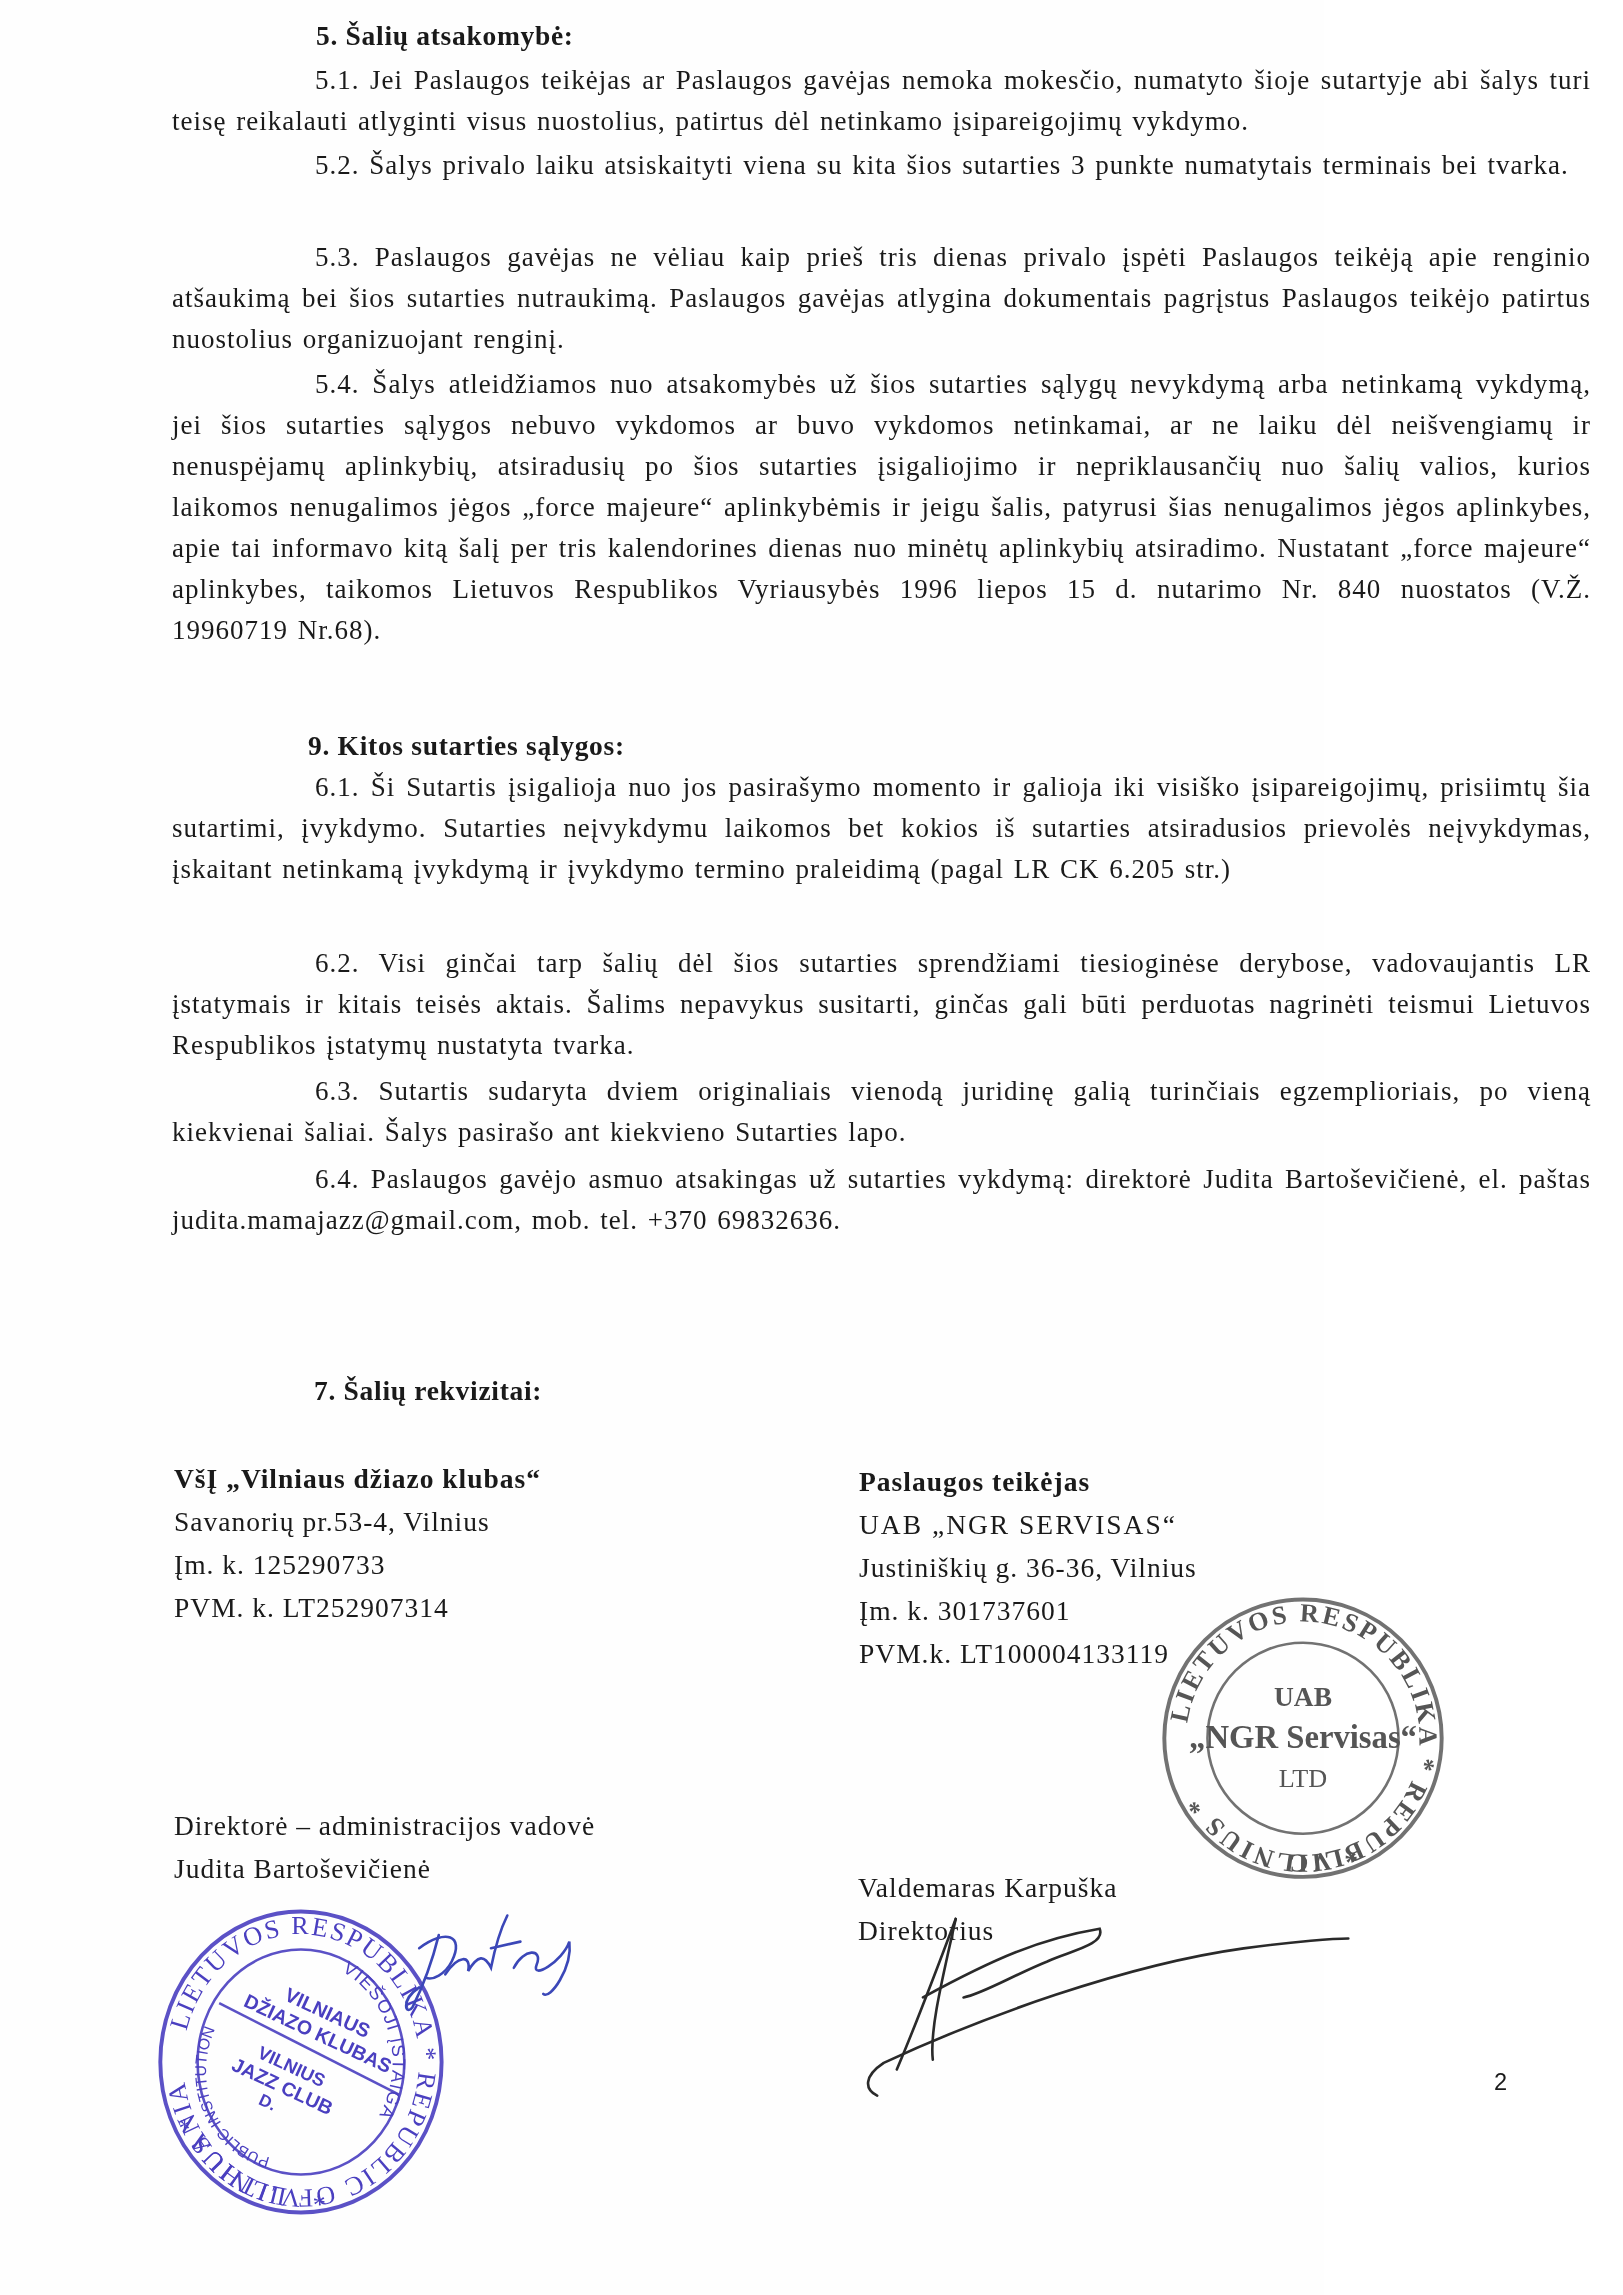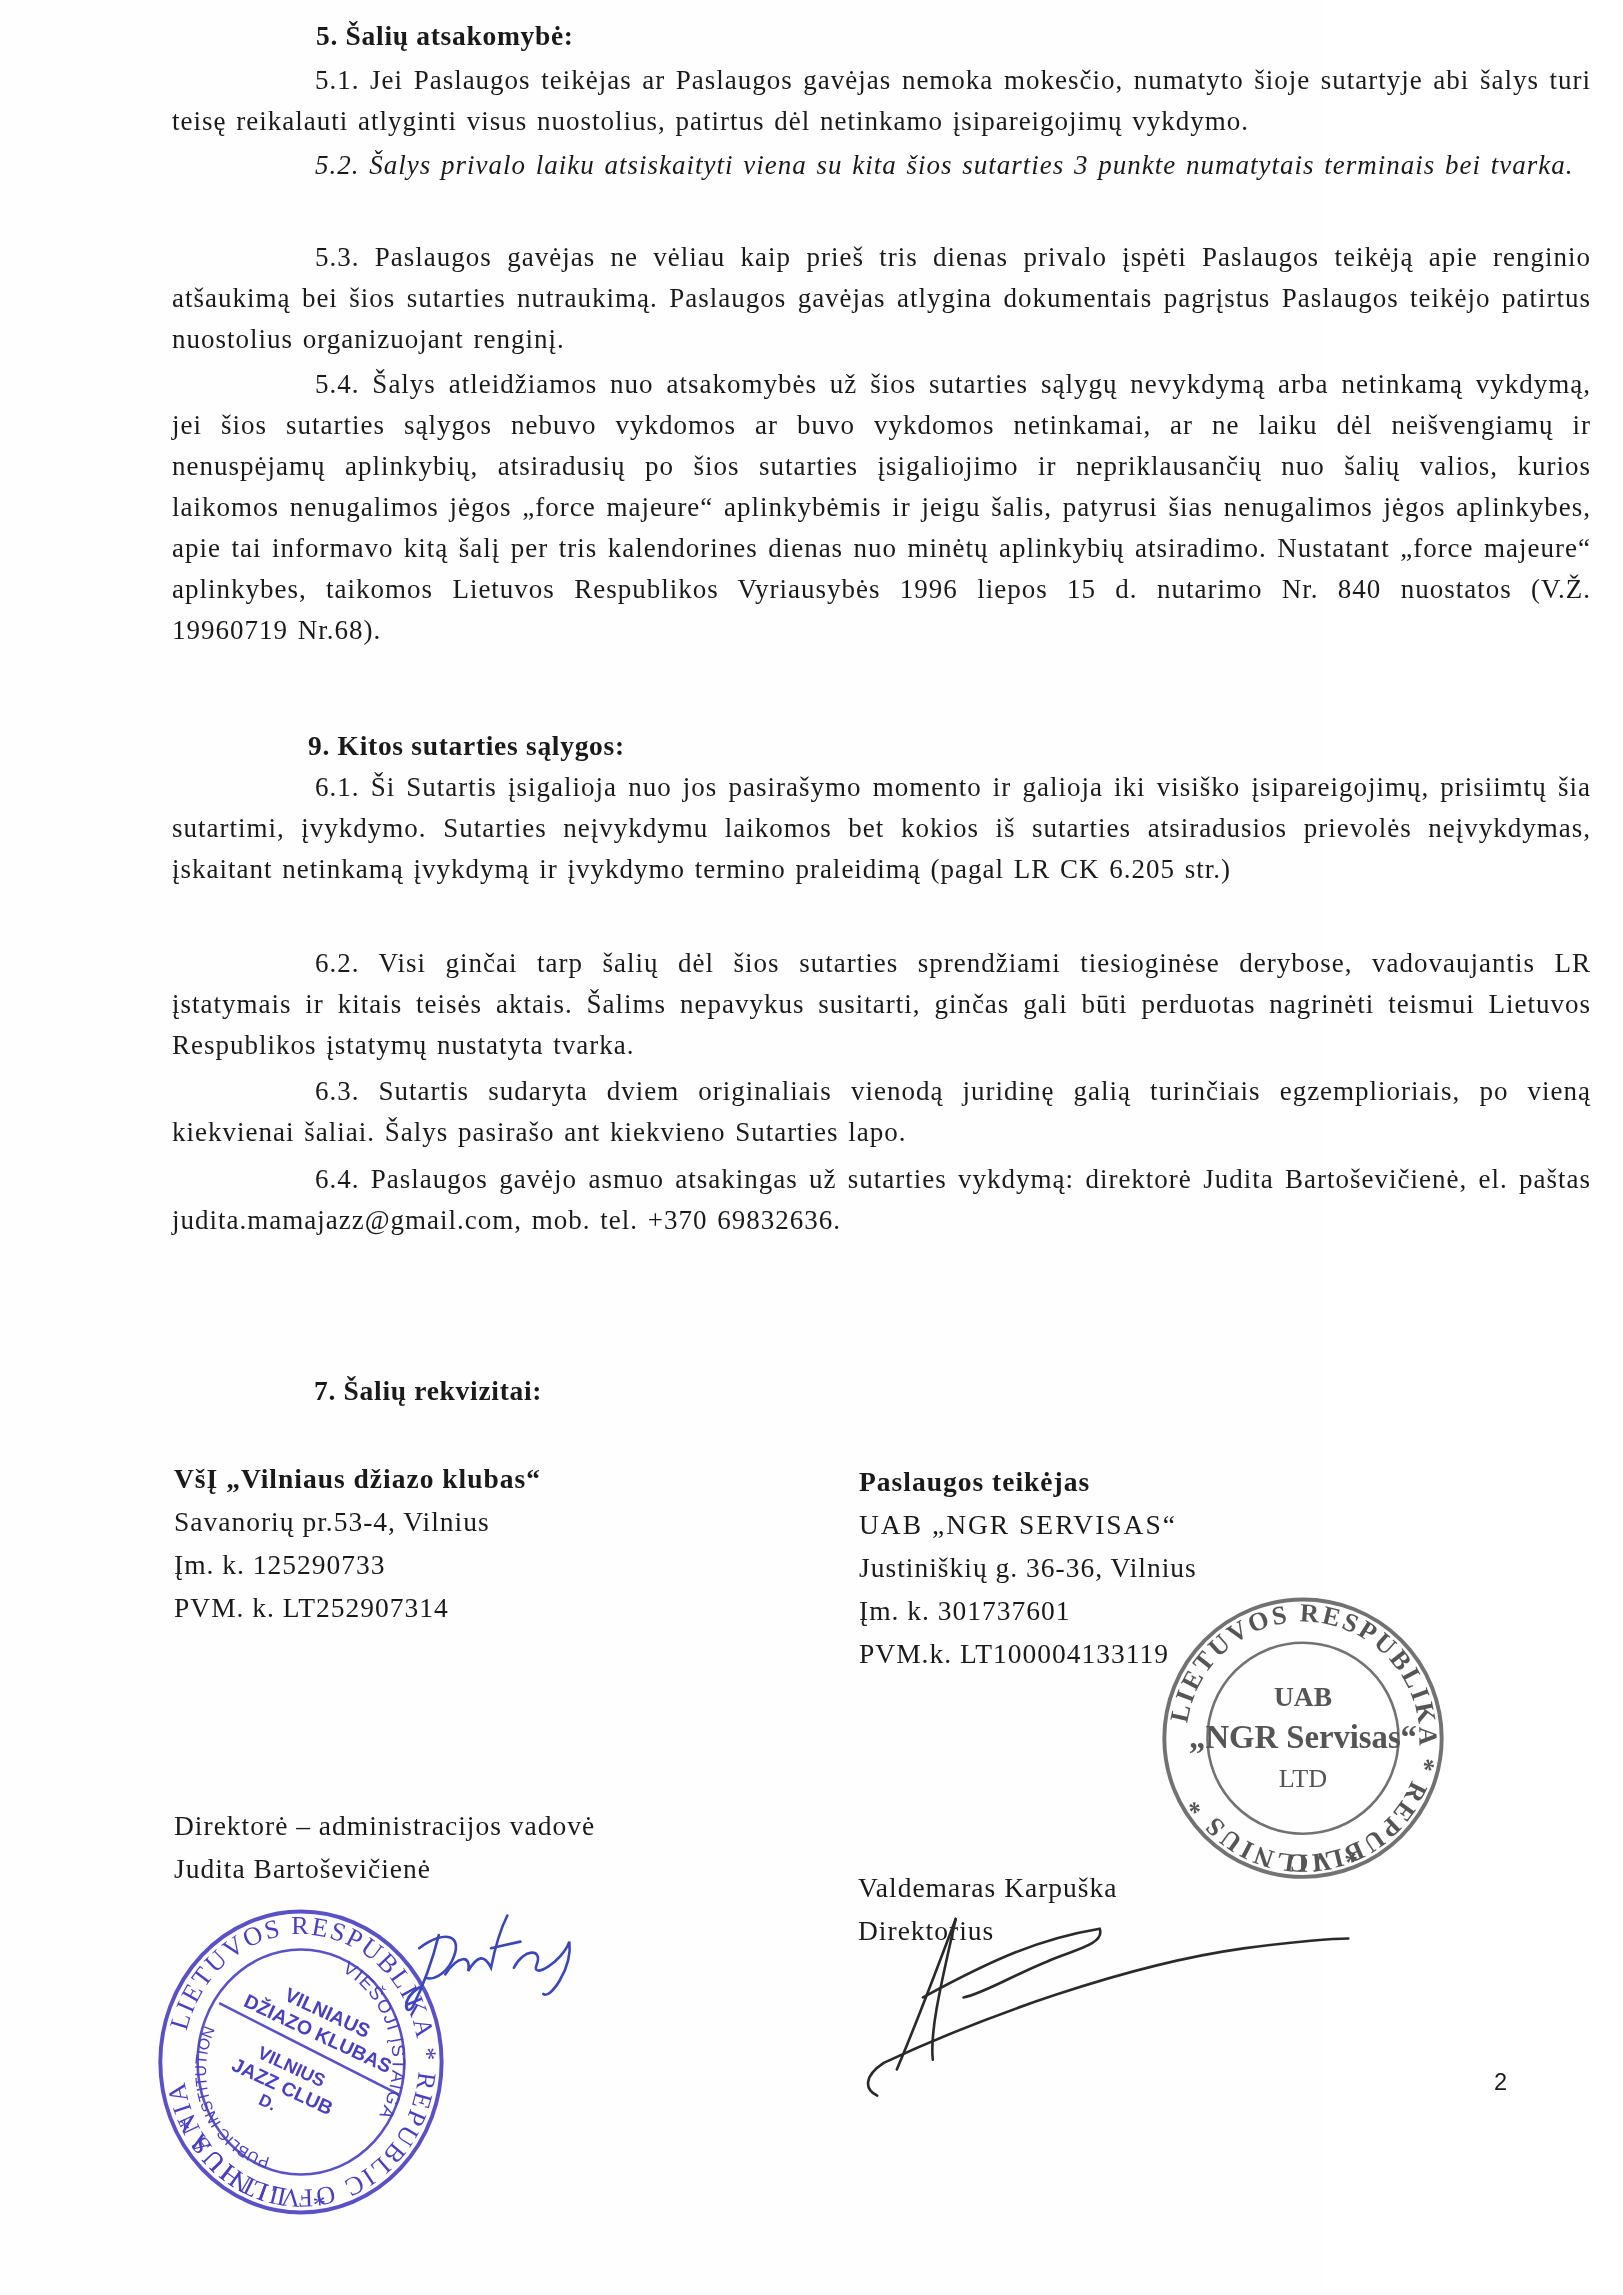--- a/index.html
+++ b/index.html
@@ -17,21 +17,21 @@
   .signature { position: absolute; }
 </style>
 </head>
 <body>
 
 <div class="page">
 
   <div class="heading" style="left:316px; top:19.6px;">5. Šalių atsakomybė:</div>
 
   <div class="para" style="top:60px;">5.1. Jei Paslaugos teikėjas ar Paslaugos gavėjas nemoka mokesčio, numatyto šioje sutartyje abi šalys turi teisę reikalauti atlyginti visus nuostolius, patirtus dėl netinkamo įsipareigojimų vykdymo.</div>
-  <div class="para" style="top:145px;font-style:italic;">5.2. Šalys privalo laiku atsiskaityti viena su kita šios sutarties 3 punkte numatytais terminais bei tvarka.</div>
+  <div class="para" style="top:145px;">5.2. Šalys privalo laiku atsiskaityti viena su kita šios sutarties 3 punkte numatytais terminais bei tvarka.</div>
   <div class="para" style="top:237px;">5.3. Paslaugos gavėjas ne vėliau kaip prieš tris dienas privalo įspėti Paslaugos teikėją apie renginio atšaukimą bei šios sutarties nutraukimą. Paslaugos gavėjas atlygina dokumentais pagrįstus Paslaugos teikėjo patirtus nuostolius organizuojant renginį.</div>
   <div class="para" style="top:364px;">5.4. Šalys atleidžiamos nuo atsakomybės už šios sutarties sąlygų nevykdymą arba netinkamą vykdymą, jei šios sutarties sąlygos nebuvo vykdomos ar buvo vykdomos netinkamai, ar ne laiku dėl neišvengiamų ir nenuspėjamų aplinkybių, atsiradusių po šios sutarties įsigaliojimo ir nepriklausančių nuo šalių valios, kurios laikomos nenugalimos jėgos „force majeure“ aplinkybėmis ir jeigu šalis, patyrusi šias nenugalimos jėgos aplinkybes, apie tai informavo kitą šalį per tris kalendorines dienas nuo minėtų aplinkybių atsiradimo. Nustatant „force majeure“ aplinkybes, taikomos Lietuvos Respublikos Vyriausybės 1996 liepos 15 d. nutarimo Nr. 840 nuostatos (V.Ž. 19960719 Nr.68).</div>
 
   <div class="heading" style="left:308px; top:730px;">9. Kitos sutarties sąlygos:</div>
 
   <div class="para" style="top:767px;">6.1. Ši Sutartis įsigalioja nuo jos pasirašymo momento ir galioja iki visiško įsipareigojimų, prisiimtų šia sutartimi, įvykdymo. Sutarties neįvykdymu laikomos bet kokios iš sutarties atsiradusios prievolės neįvykdymas, įskaitant netinkamą įvykdymą ir įvykdymo termino praleidimą (pagal LR CK 6.205 str.)</div>
   <div class="para" style="top:943px;">6.2. Visi ginčai tarp šalių dėl šios sutarties sprendžiami tiesioginėse derybose, vadovaujantis LR įstatymais ir kitais teisės aktais. Šalims nepavykus susitarti, ginčas gali būti perduotas nagrinėti teismui Lietuvos Respublikos įstatymų nustatyta tvarka.</div>
   <div class="para" style="top:1071px;">6.3. Sutartis sudaryta dviem originaliais vienodą juridinę galią turinčiais egzemplioriais, po vieną kiekvienai šaliai. Šalys pasirašo ant kiekvieno Sutarties lapo.</div>
   <div class="para" style="top:1159px;">6.4. Paslaugos gavėjo  asmuo atsakingas už sutarties vykdymą: direktorė Judita Bartoševičienė, el. paštas judita.mamajazz@gmail.com, mob. tel. +370 69832636.</div>
 

